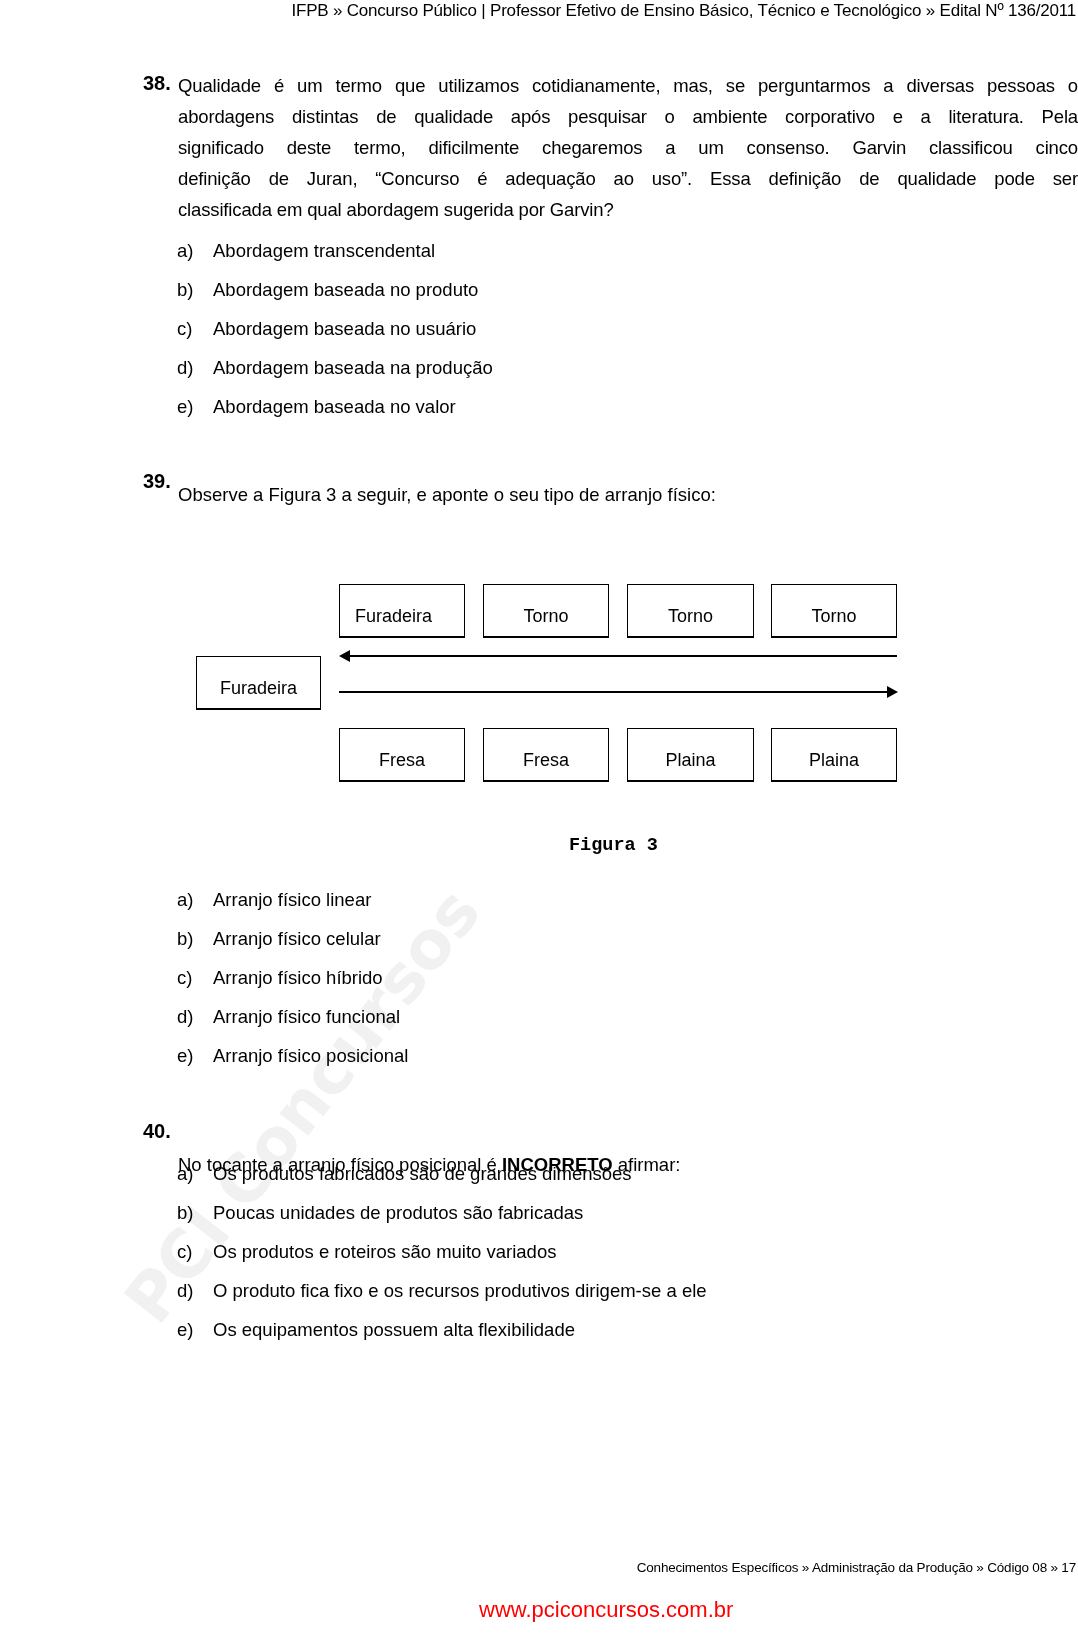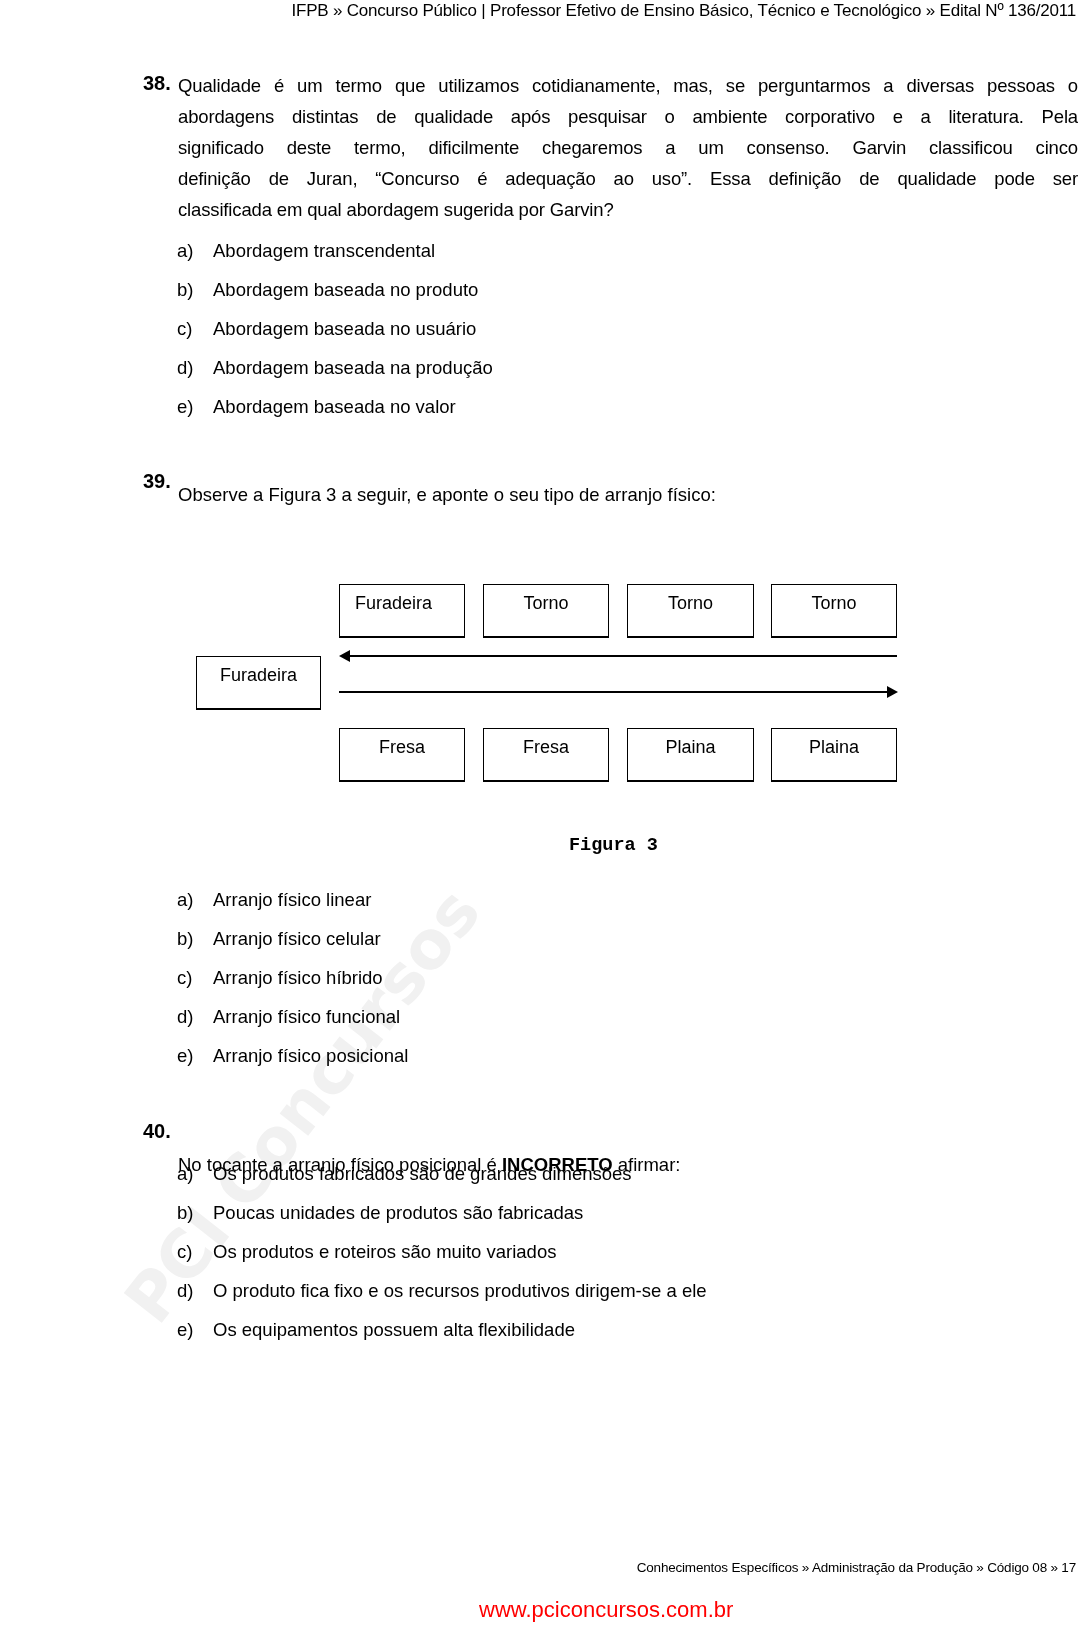--- a/index.html
+++ b/index.html
@@ -20,21 +20,21 @@
   }
   .para .line { display: block; text-align: justify; text-align-last: justify; white-space: nowrap; }
   .para .line.last { text-align-last: left; }
   .opt { font-size: 18.5px; }
   .opt .lbl { position: absolute; left: 0; }
   .opt .txt { position: absolute; left: 36px; white-space: nowrap; }
   .box {
     position: absolute; border: 1.5px solid #000; border-bottom-width: 2px;
     box-sizing: border-box; font-size: 18px; text-align: center;
   }
-  .box span { display: block; margin-top: 8px; }
+  .box span { display: block; margin-top: 21px; }
   .arrow-line { position: absolute; height: 2px; background: #000; }
   .arrowhead-left {
     position: absolute; width: 0; height: 0;
     border-top: 6px solid transparent; border-bottom: 6px solid transparent;
     border-right: 11px solid #000;
   }
   .arrowhead-right {
     position: absolute; width: 0; height: 0;
     border-top: 6px solid transparent; border-bottom: 6px solid transparent;
     border-left: 11px solid #000;

